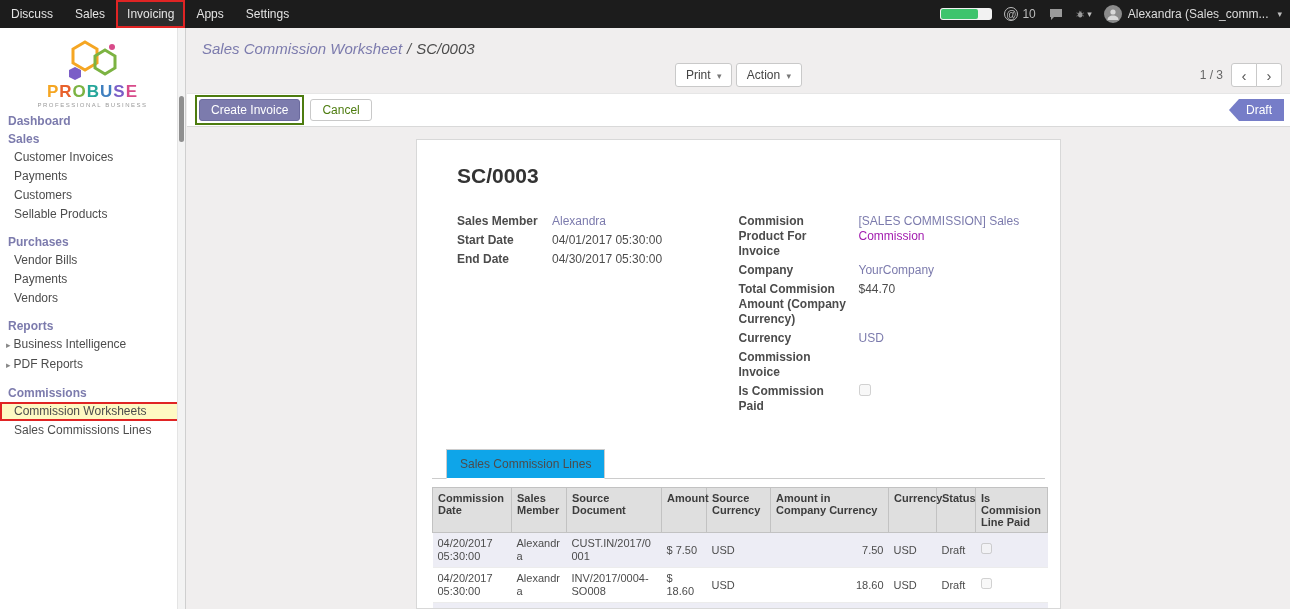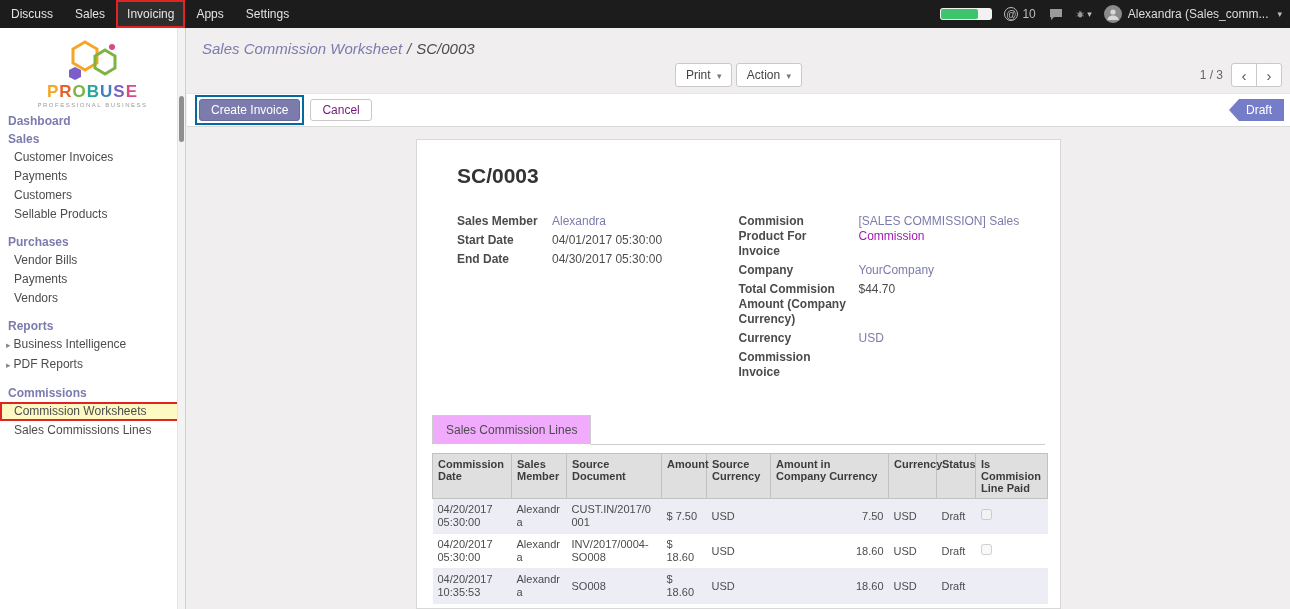--- a/index.html
+++ b/index.html
@@ -46,40 +46,40 @@
   .cp-center { position:absolute; left:0; right:0; top:6px; text-align:center; }
   .btn-ctrl { background:#fff; border:1px solid #c9c9c9; border-radius:3px; font-size:12px; color:#444; padding:4px 10px; cursor:pointer; font-family:inherit; }
   .btn-ctrl + .btn-ctrl { }
   .cp-right { position:absolute; right:8px; top:6px; display:flex; align-items:center; gap:8px; color:#666; }
   .pager-buttons { display:inline-flex; }
   .pager-buttons button { width:26px; height:24px; background:#fff; border:1px solid #c9c9c9; color:#555; font-size:15px; line-height:1; cursor:pointer; font-family:inherit; }
   .pager-buttons button:first-child { border-radius:3px 0 0 3px; }
   .pager-buttons button:last-child { border-radius:0 3px 3px 0; margin-left:-1px; }
 
   .button-bar { position:relative; background:#fff; border-top:1px solid #e6e6e6; border-bottom:1px solid #d9d9d9; height:34px; display:flex; align-items:center; padding-left:8px; }
-  .annotation { display:inline-block; border:2px solid #0369a1; padding:2px; }
+  .annotation { display:inline-block; border:2px solid #4d7c0f; padding:2px; }
   .btn-primary { background:#7c7bad; color:#fff; border:1px solid #6b6a9e; border-radius:3px; font-size:12px; padding:3px 11px; cursor:pointer; font-family:inherit; }
-  .btn-default { background:#fff; color:#701a75; border:1px solid #c9c9c9; border-radius:3px; font-size:12px; padding:3px 11px; margin-left:6px; cursor:pointer; font-family:inherit; }
+  .btn-default { background:#fff; color:#4d7c0f; border:1px solid #c9c9c9; border-radius:3px; font-size:12px; padding:3px 11px; margin-left:6px; cursor:pointer; font-family:inherit; }
   .status-arrow { position:absolute; right:6px; top:50%; transform:translateY(-50%); background:#767dc8; color:#fff; font-size:12px; padding:4px 12px 4px 17px; clip-path:polygon(0 50%, 10px 0, 100% 0, 100% 100%, 10px 100%); }
 
   
   .sheet { width:645px; height:470px; margin:12px auto 0; background:#fff; border:1px solid #d8d8d8; padding:24px 15px 12px; overflow:hidden; }
   .sheet h1 { font-size:21px; color:#333; padding:0 25px; margin-bottom:26px; }
   .field-groups { display:flex; padding:0 25px; }
   .fgroup { width:50%; }
   .field-row { display:flex; margin-bottom:4px; }
   .field-label { font-weight:bold; width:95px; padding-right:8px; line-height:15px; flex:0 0 auto; }
   .fgroup.right .field-label { width:120px; }
   .field-value { flex:1; line-height:15px; }
   .link { color:#7c7bad; cursor:pointer; }
   .value-rest { display:block; color:#a21caf; }
   .field-checkbox { width:12px; height:12px; }
 
   .tabs { margin-top:30px; border-bottom:1px solid #ccc; position:relative; }
-  .tab { display:inline-block; padding:7px 13px; font-size:12px; color:#4c4c4c; background:#f0abfc; border:1px solid #ccc; border-bottom:1px solid #fff; position:relative; top:1px; cursor:pointer; }
+  .tab { display:inline-block; padding:7px 13px; font-size:12px; color:#4c4c4c; background:#0ea5e9; border:1px solid #ccc; border-bottom:1px solid #fff; position:relative; top:1px; cursor:pointer;margin-left:14px; }
 
   table.lines { width:100%; margin-top:8px; border-collapse:collapse; table-layout:fixed; font-size:11px; color:#4c4c4c; }
   table.lines th { background:#dfdfdf; border:1px solid #c2c2c2; font-weight:bold; text-align:left; padding:4px 5px; vertical-align:top; color:#3c3c3c; line-height:12px; }
   table.lines td { padding:4px 5px; vertical-align:middle; line-height:13px; word-wrap:break-word; }
   table.lines tbody tr.data-row { border-bottom:1px solid #ececec; cursor:pointer; }
   table.lines tbody tr.data-row:nth-child(odd) { background:#ededf5; }
   td.amount-company { text-align:right; padding-right:32px; }
   .row-checkbox { width:11px; height:11px; }
 </style>
 </head>
@@ -238,20 +238,24 @@
           <span class="field-label">Total Commision Amount (Company Currency)</span>
           <span class="field-value">$44.70</span>
         </div>
         <div class="field-row">
           <span class="field-label">Currency</span>
           <span class="field-value link">USD</span>
         </div>
         <div class="field-row">
           <span class="field-label">Commission Invoice</span>
           <span class="field-value"></span>
+        </div>
+        <div class="field-row">
+          <span class="field-label">Is Commission Paid</span>
+          <span class="field-value"><input type="checkbox" disabled="" class="field-checkbox" style=""></span>
         </div>
       </div>
     </div>
 
     <div class="tabs">
       <span class="tab active">Sales Commission Lines</span>
     </div>
 
     <table class="lines">
       <colgroup>

